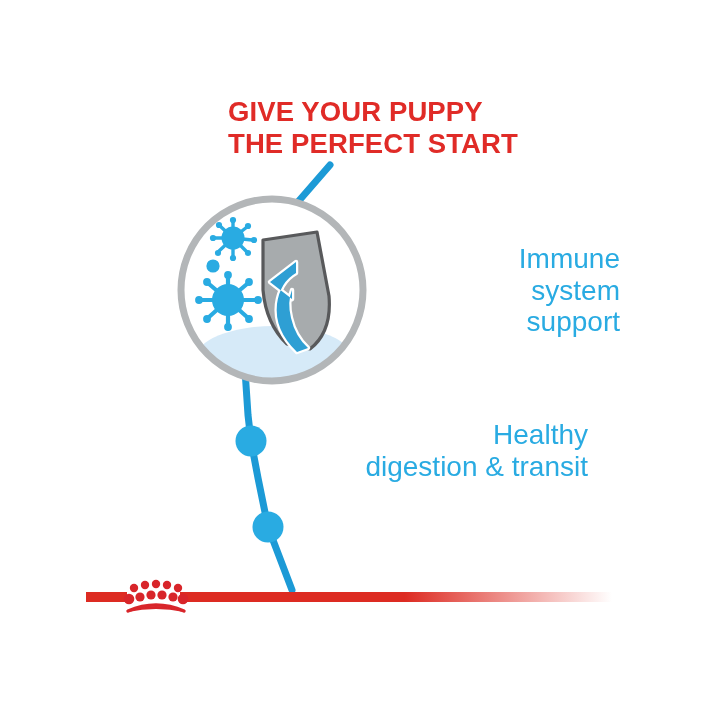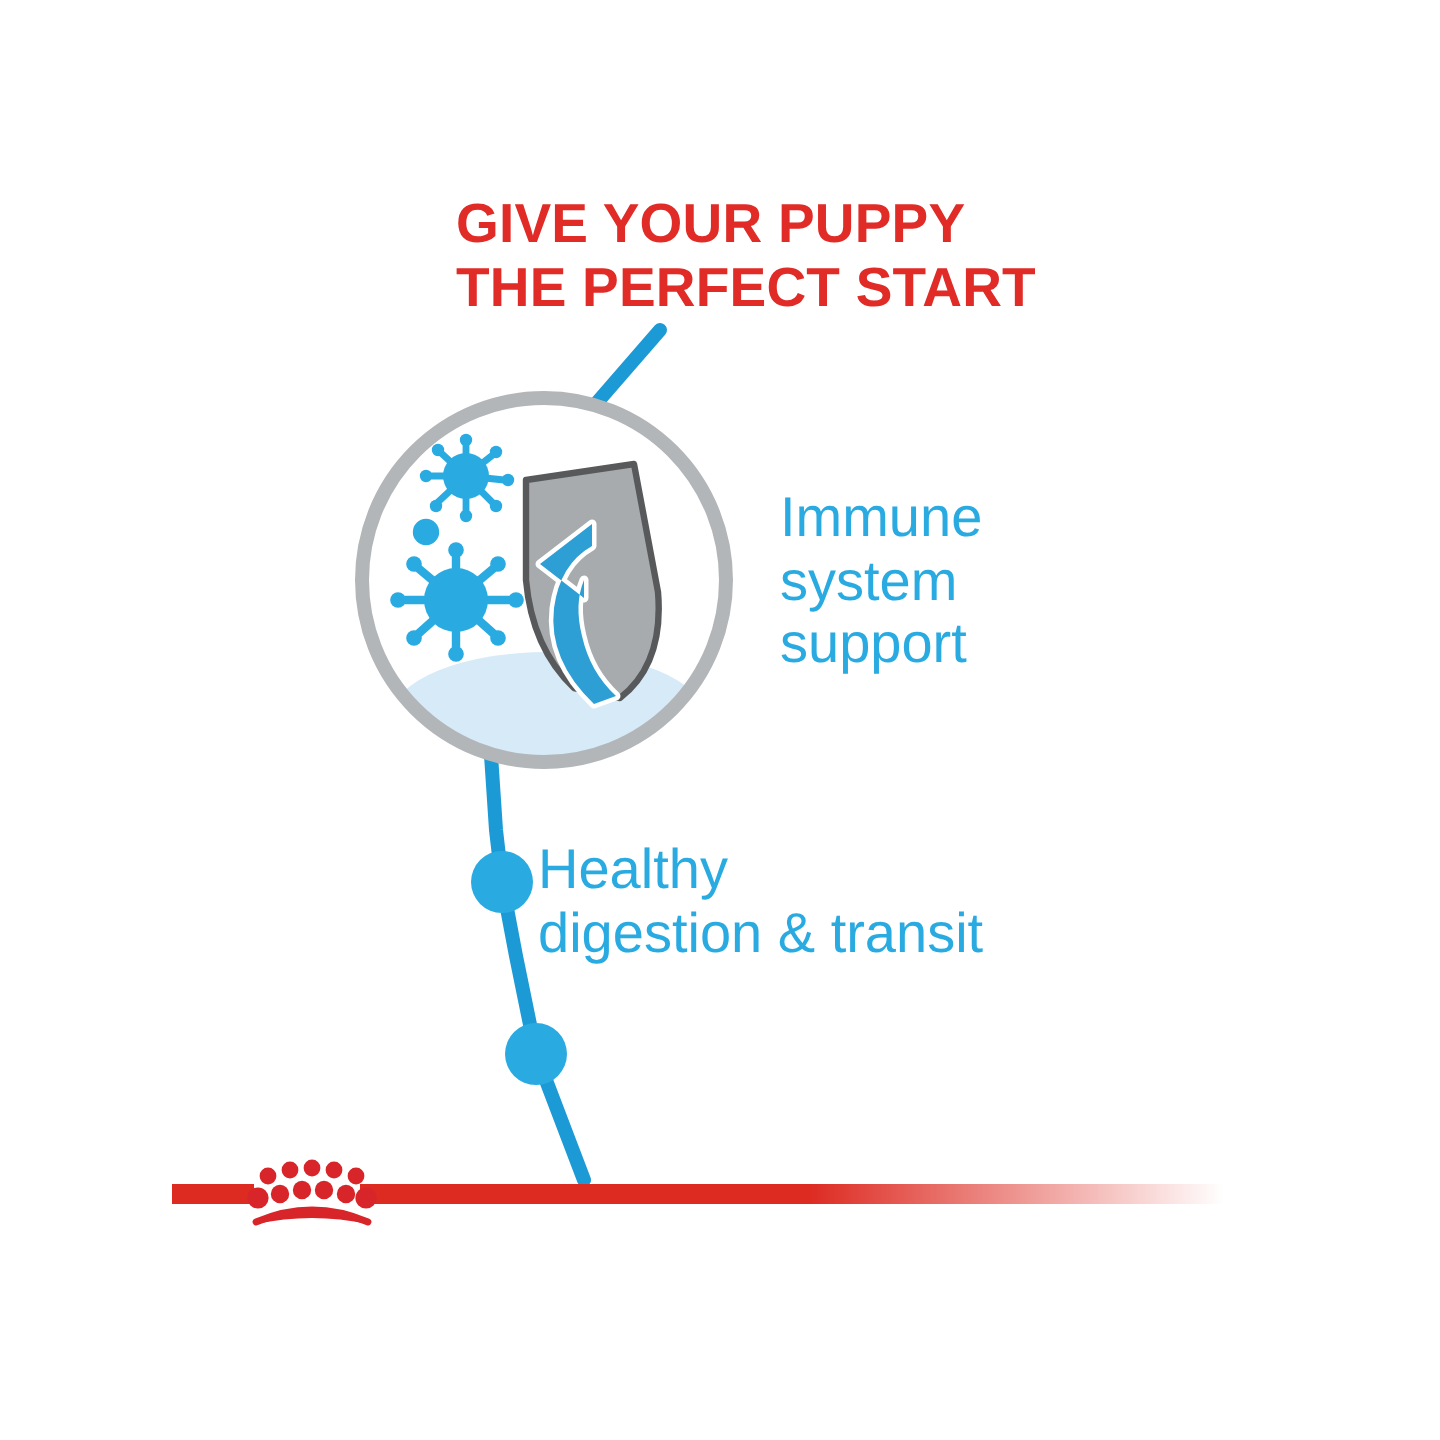--- a/index.html
+++ b/index.html
@@ -39,22 +39,22 @@
   
   .benefit-label {
     position: absolute;
     color: #29ABE2;
     font-size: 28px;
     font-weight: 400;
     line-height: 1.13;
     white-space: pre-line;
     font-family: "Liberation Sans", sans-serif;
   }
-  #benefit-0-label { left: 390px; top: 243px; width: 230px; }
-  #benefit-1-label { left: 269px; top: 419px; width: 300px; }
+  #benefit-0-label { left: 390px; top: 243px; width: 230px; text-align: right; }
+  #benefit-1-label { left: 288px; top: 419px; width: 300px; text-align: right; }
   #benefit-2-label { left: 303px; top: 500px; width: 300px; }
 
   
   svg.layer {
     position: absolute;
     left: 0;
     top: 0;
     width: 720px;
     height: 720px;
     overflow: visible;

